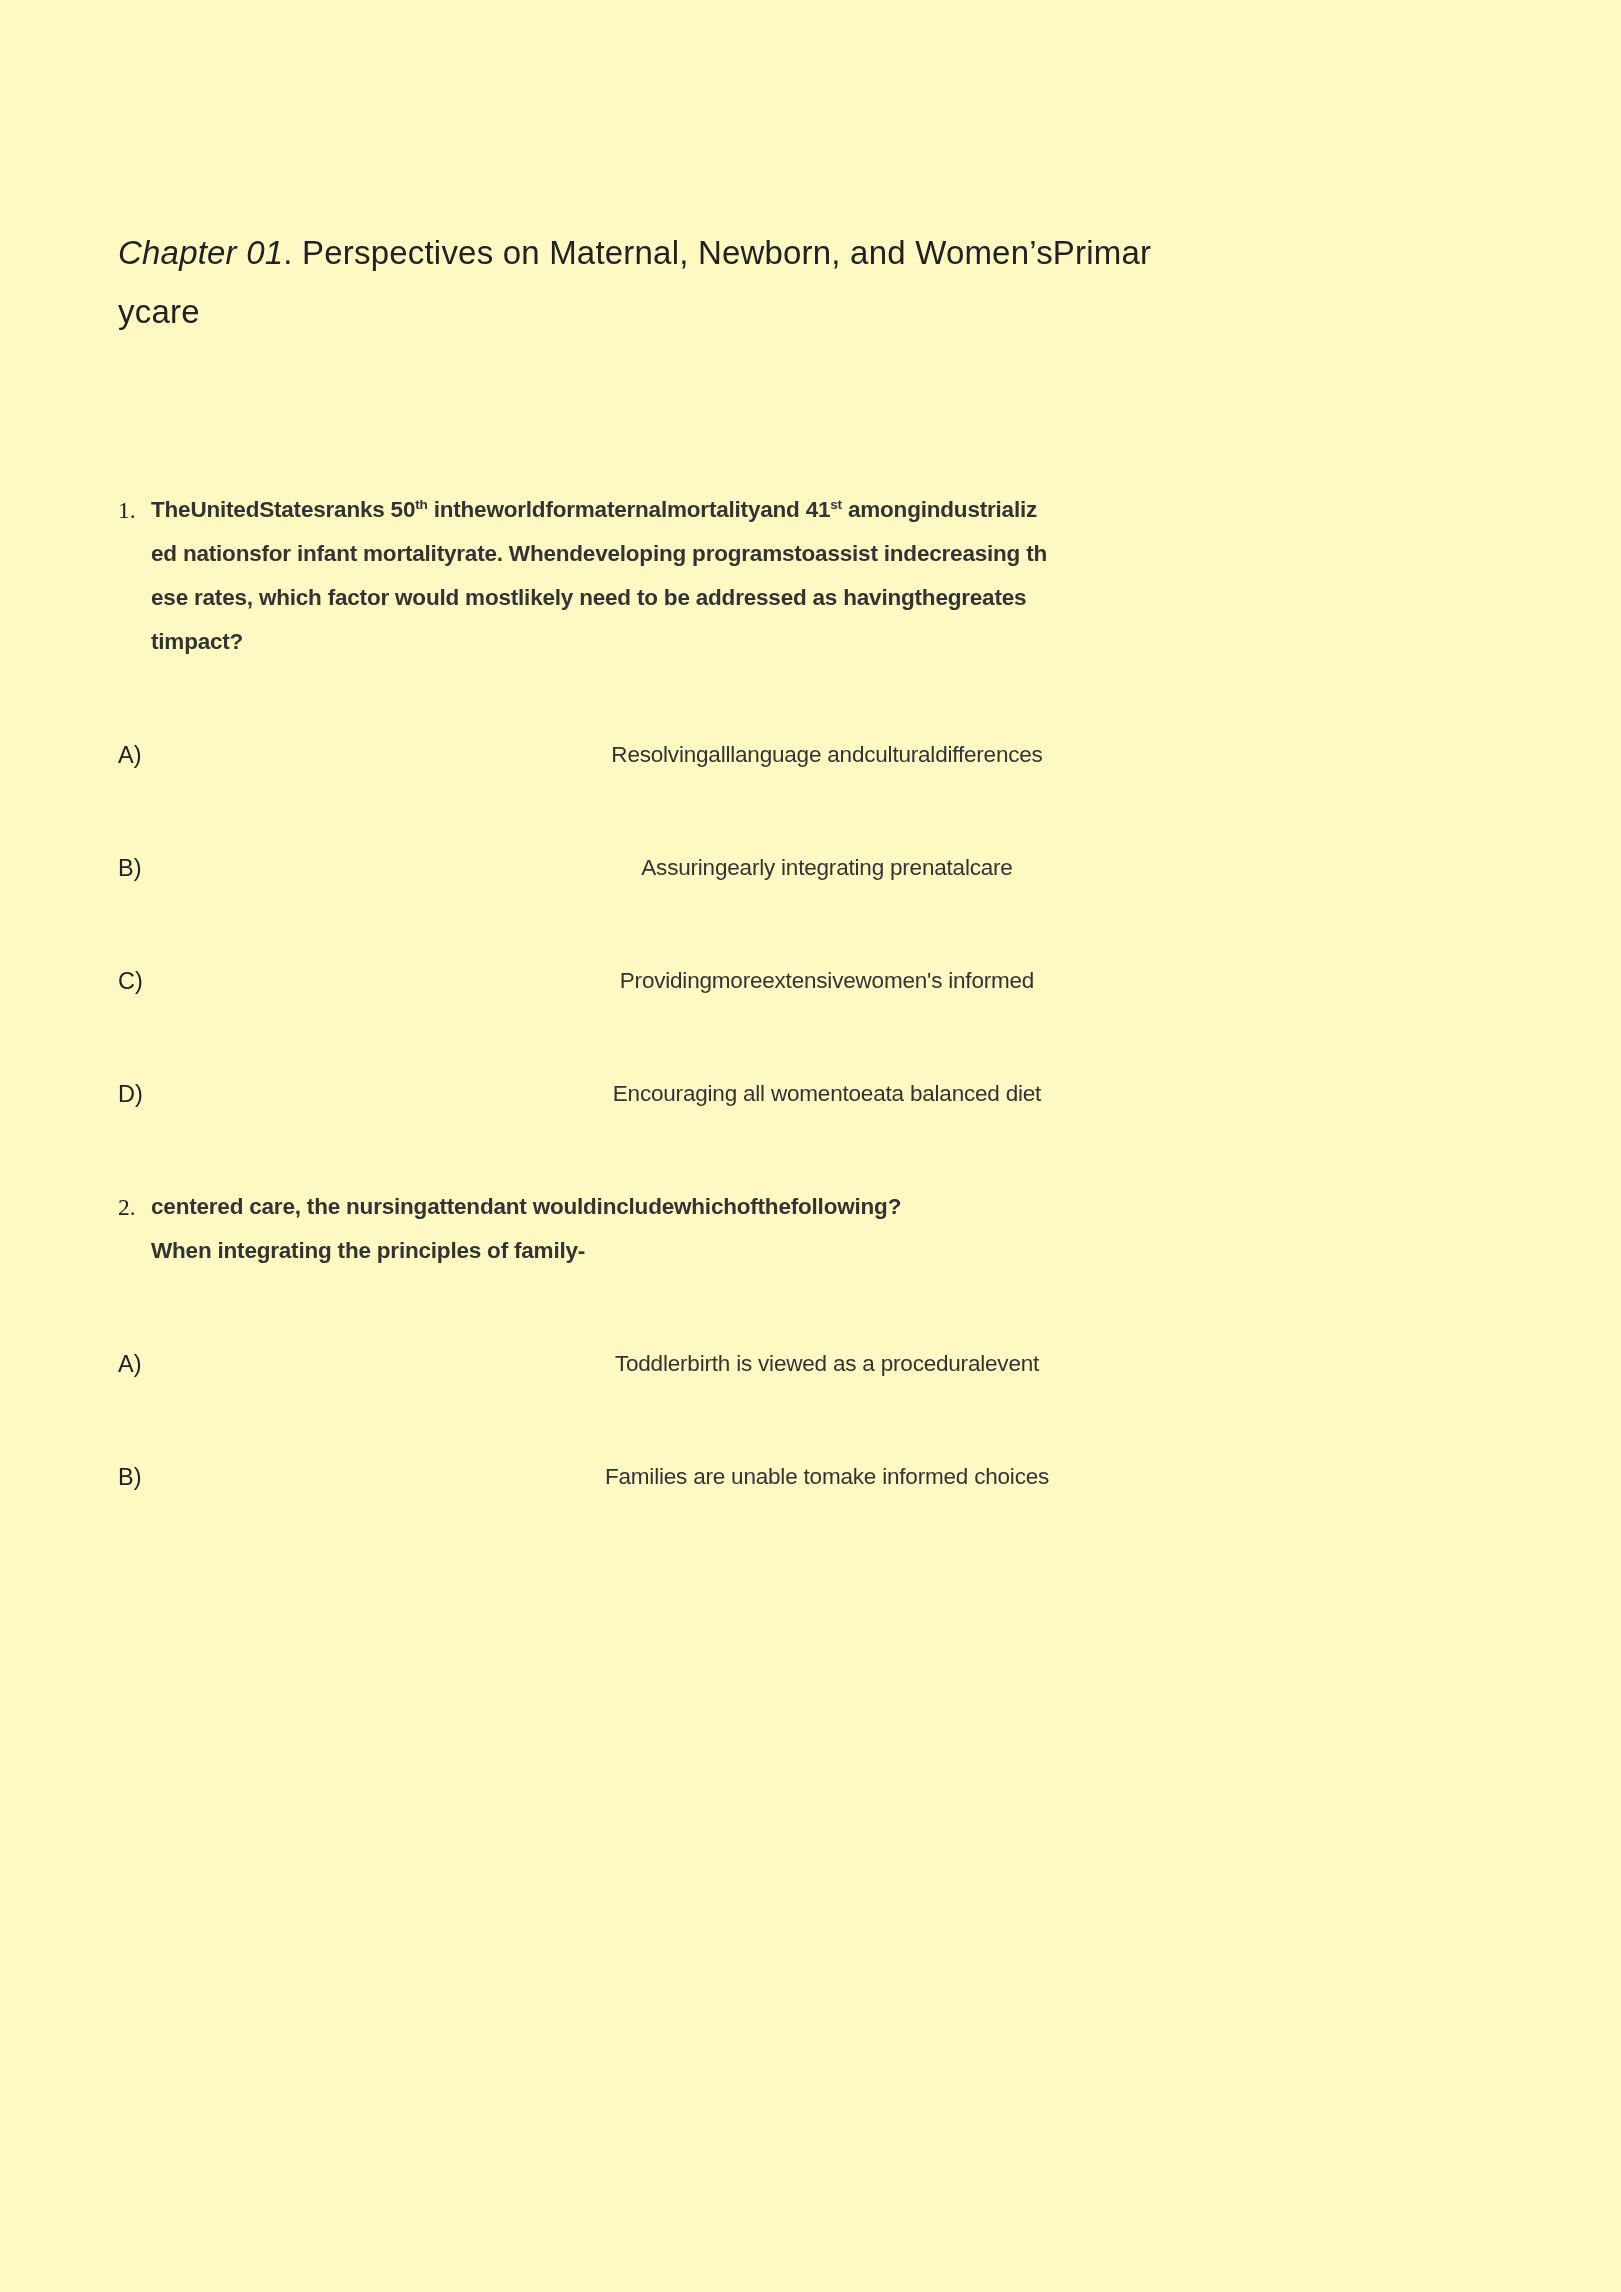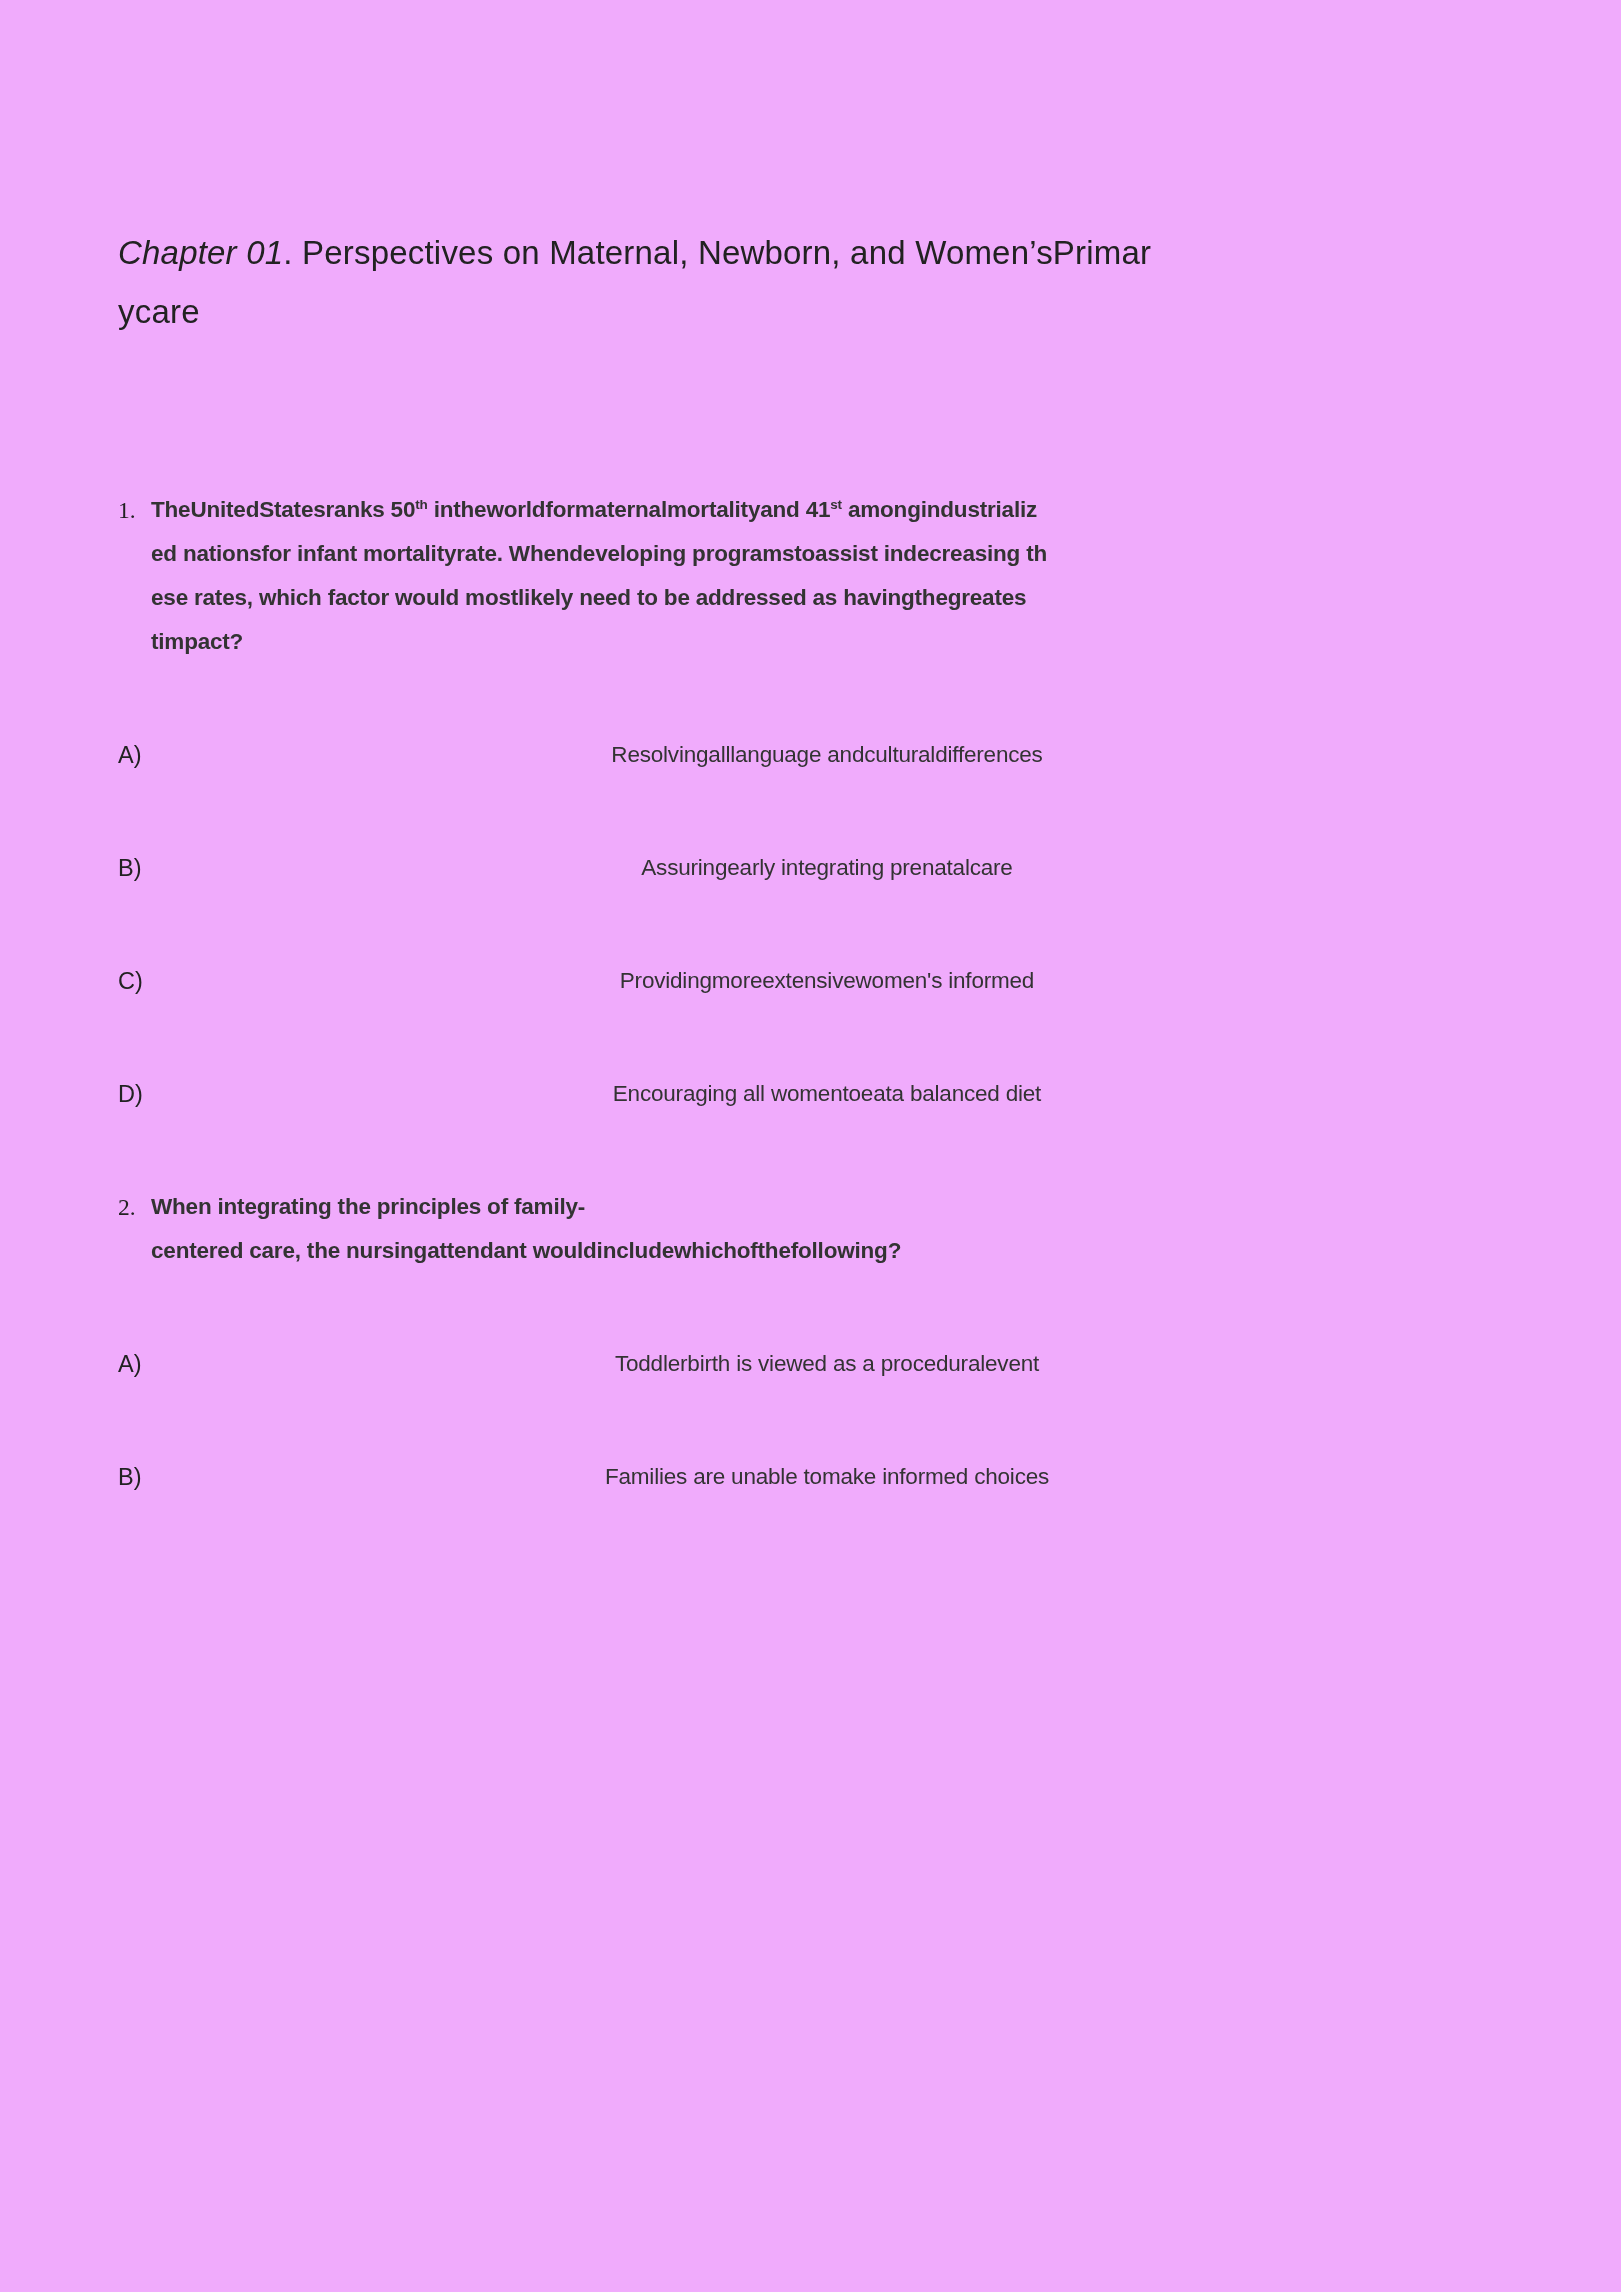--- a/index.html
+++ b/index.html
@@ -12,21 +12,21 @@
     height: 2293px;
     font-family: "Liberation Sans", "DejaVu Sans", sans-serif;
     color: #2b2b2b;
     overflow: hidden;
   }
   .page {
     box-sizing: border-box;
     width: 1621px;
     height: 2293px;
     padding: 223px 118px 0 118px;
-    background: #f0abfc;
+    background: #fef9c3;
   }
   .doc-title {
     font-size: 33px;
     font-weight: 400;
     line-height: 59px;
     color: #222222;
     letter-spacing: 0.2px;
     margin: 0;
   }
   .doc-title .italic-part {
@@ -122,22 +122,22 @@
   </div>
 
   <div class="option">
     <div class="opt-letter">D)</div>
     <div class="opt-text">Encouraging all womentoeata balanced diet</div>
   </div>
 
   <div class="question">
     <div class="q-num">2.</div>
     <div class="q-body">
+      <p class="q-line">centered care, the nursingattendant wouldincludewhichofthefollowing?</p>
       <p class="q-line">When integrating the principles of family-</p>
-      <p class="q-line">centered care, the nursingattendant wouldincludewhichofthefollowing?</p>
     </div>
   </div>
 
   <div class="option">
     <div class="opt-letter">A)</div>
     <div class="opt-text">Toddlerbirth is viewed as a proceduralevent</div>
   </div>
 
   <div class="option">
     <div class="opt-letter">B)</div>

